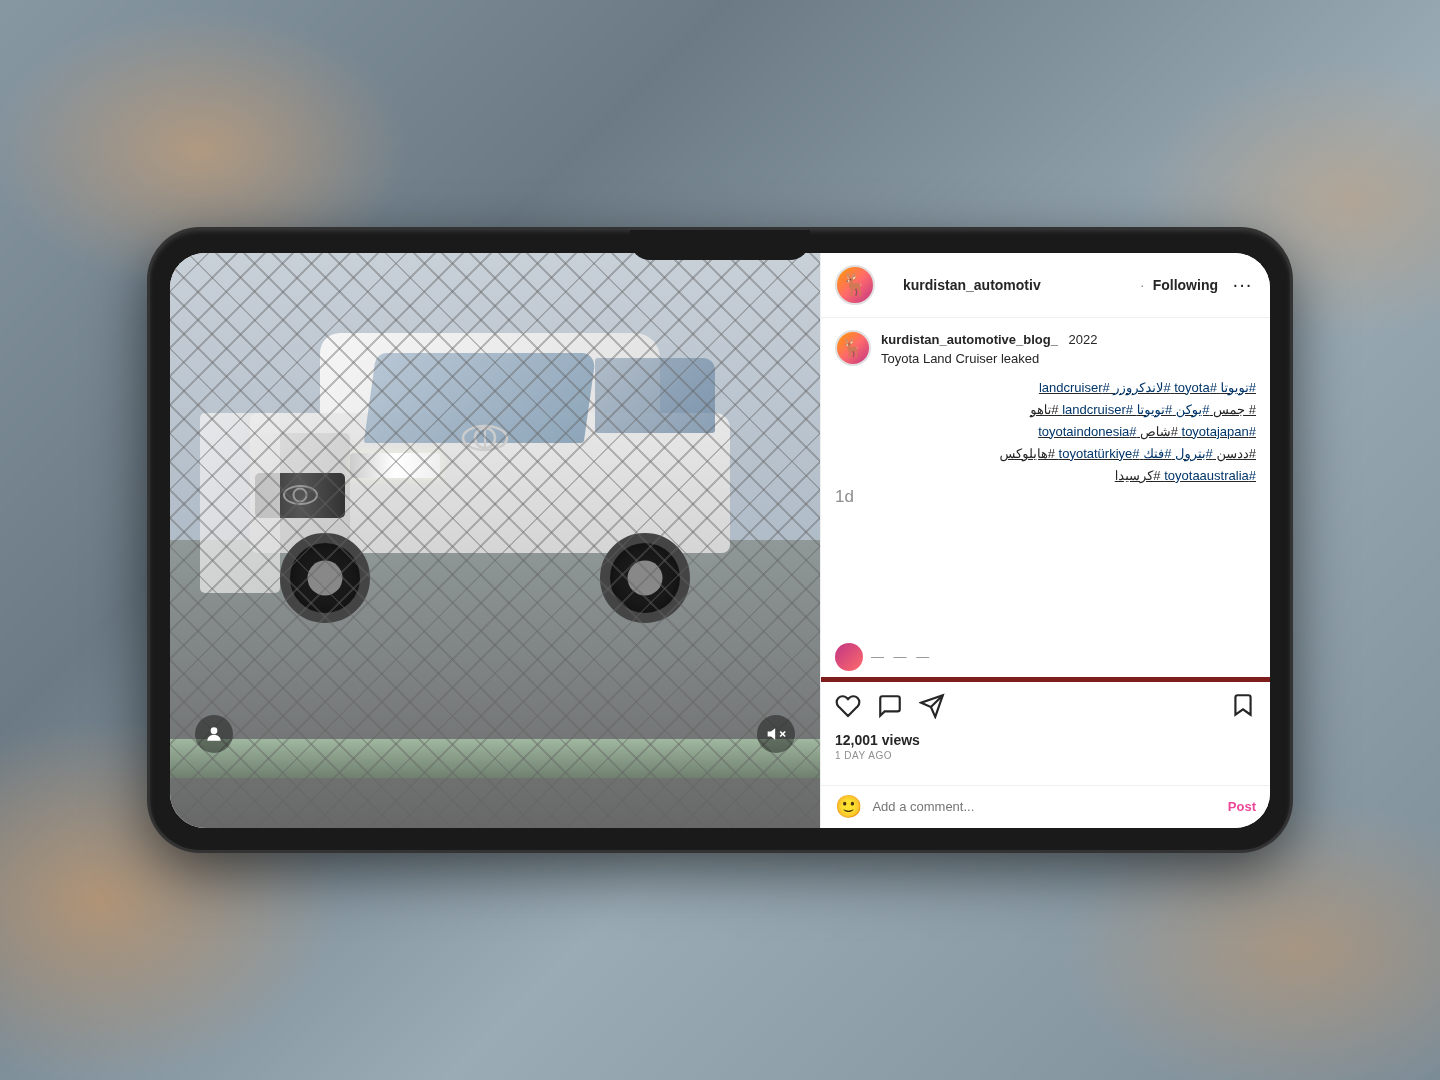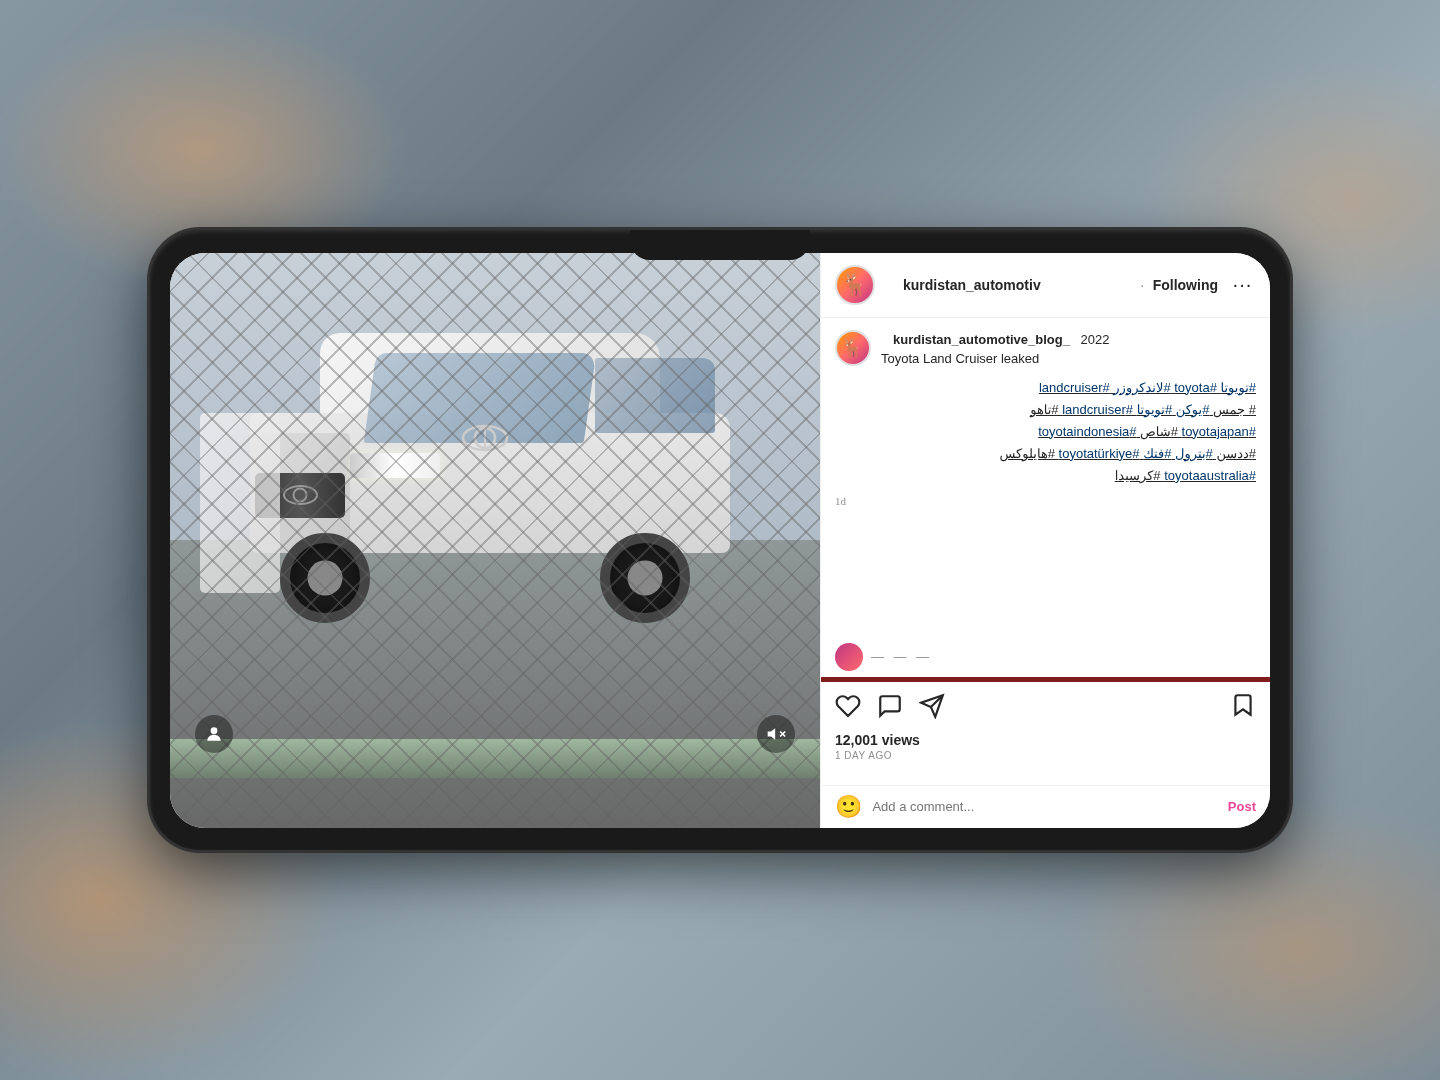--- a/index.html
+++ b/index.html
@@ -245,21 +245,20 @@
 
     .caption-text-block {
       flex: 1;
     }
 
     .caption-username {
       font-size: 13px;
       font-weight: 700;
       color: #262626;
       margin-right: 6px;
-      margin-left: 12px;
     }
 
     .caption-title {
       font-size: 13px;
       color: #262626;
       line-height: 1.5;
     }
 
     .caption-hashtags {
       font-size: 13px;
@@ -269,24 +268,22 @@
       direction: rtl;
       text-align: right;
       text-decoration: underline;
     }
 
     .hashtag {
       color: #003569;
     }
 
     .caption-time {
-      font-size: 11px;
+      font-size: 17px;
       color: #8e8e8e;
-      margin-top: 8px;
-      font-family: Liberation Serif, serif;
     }
 
     
     .comment-preview {
       padding: 6px 14px;
       display: flex;
       align-items: center;
     }
 
     .comment-avatar-small {

